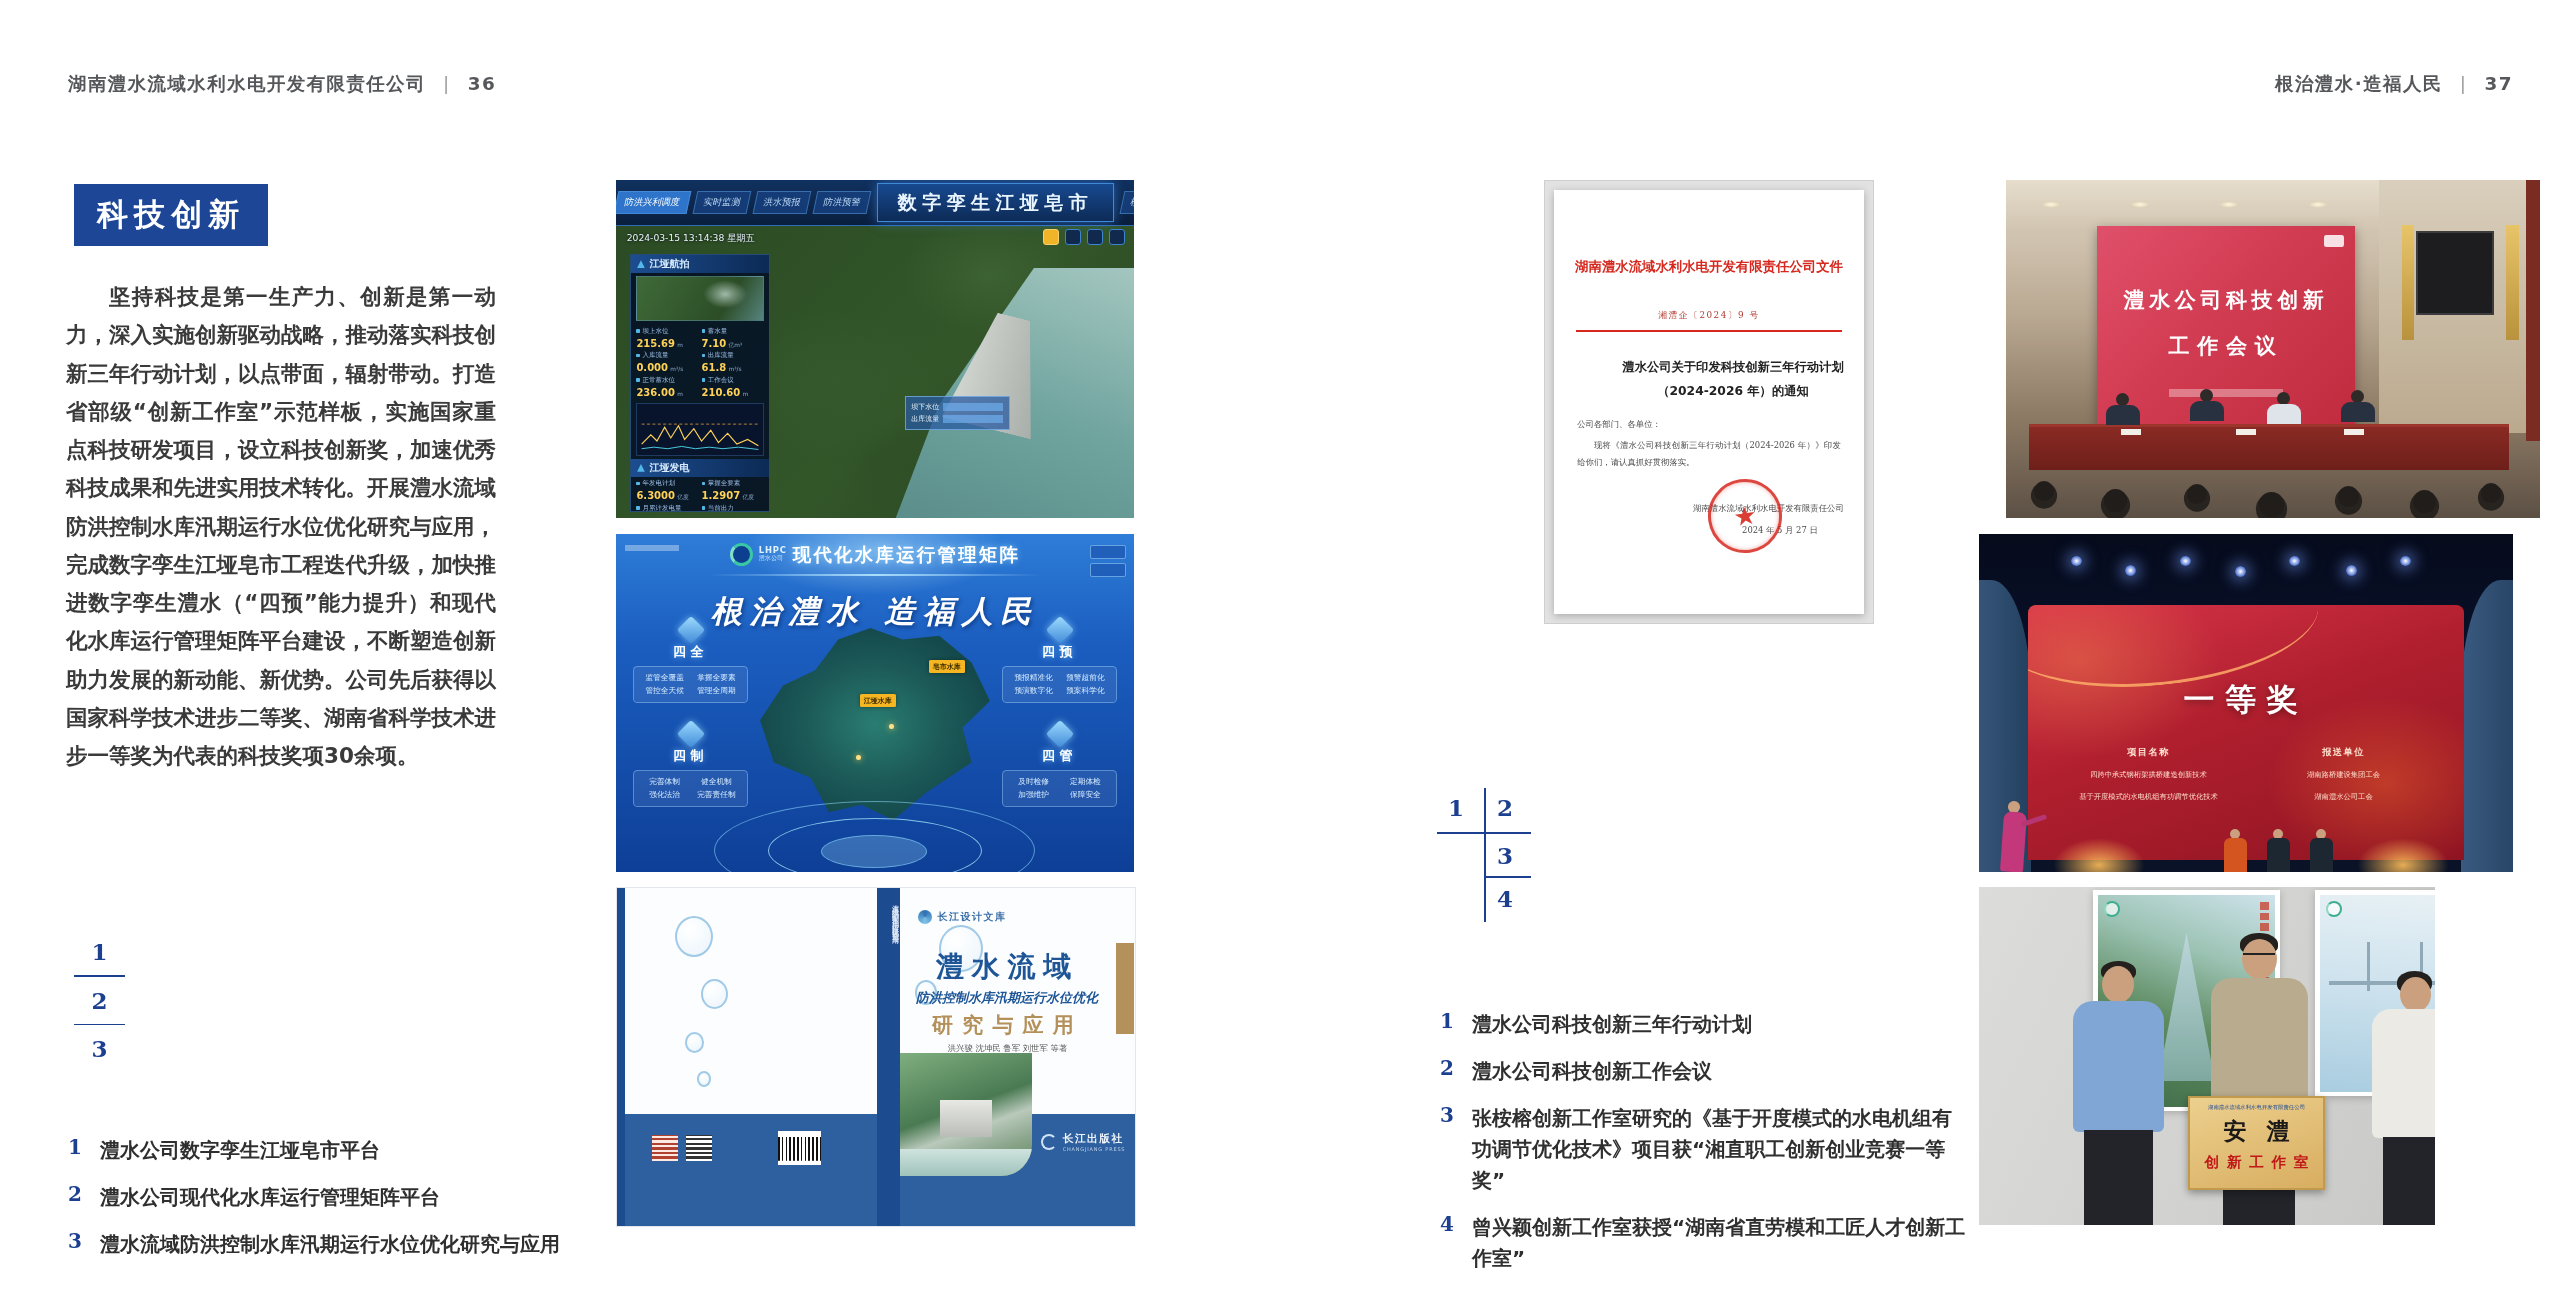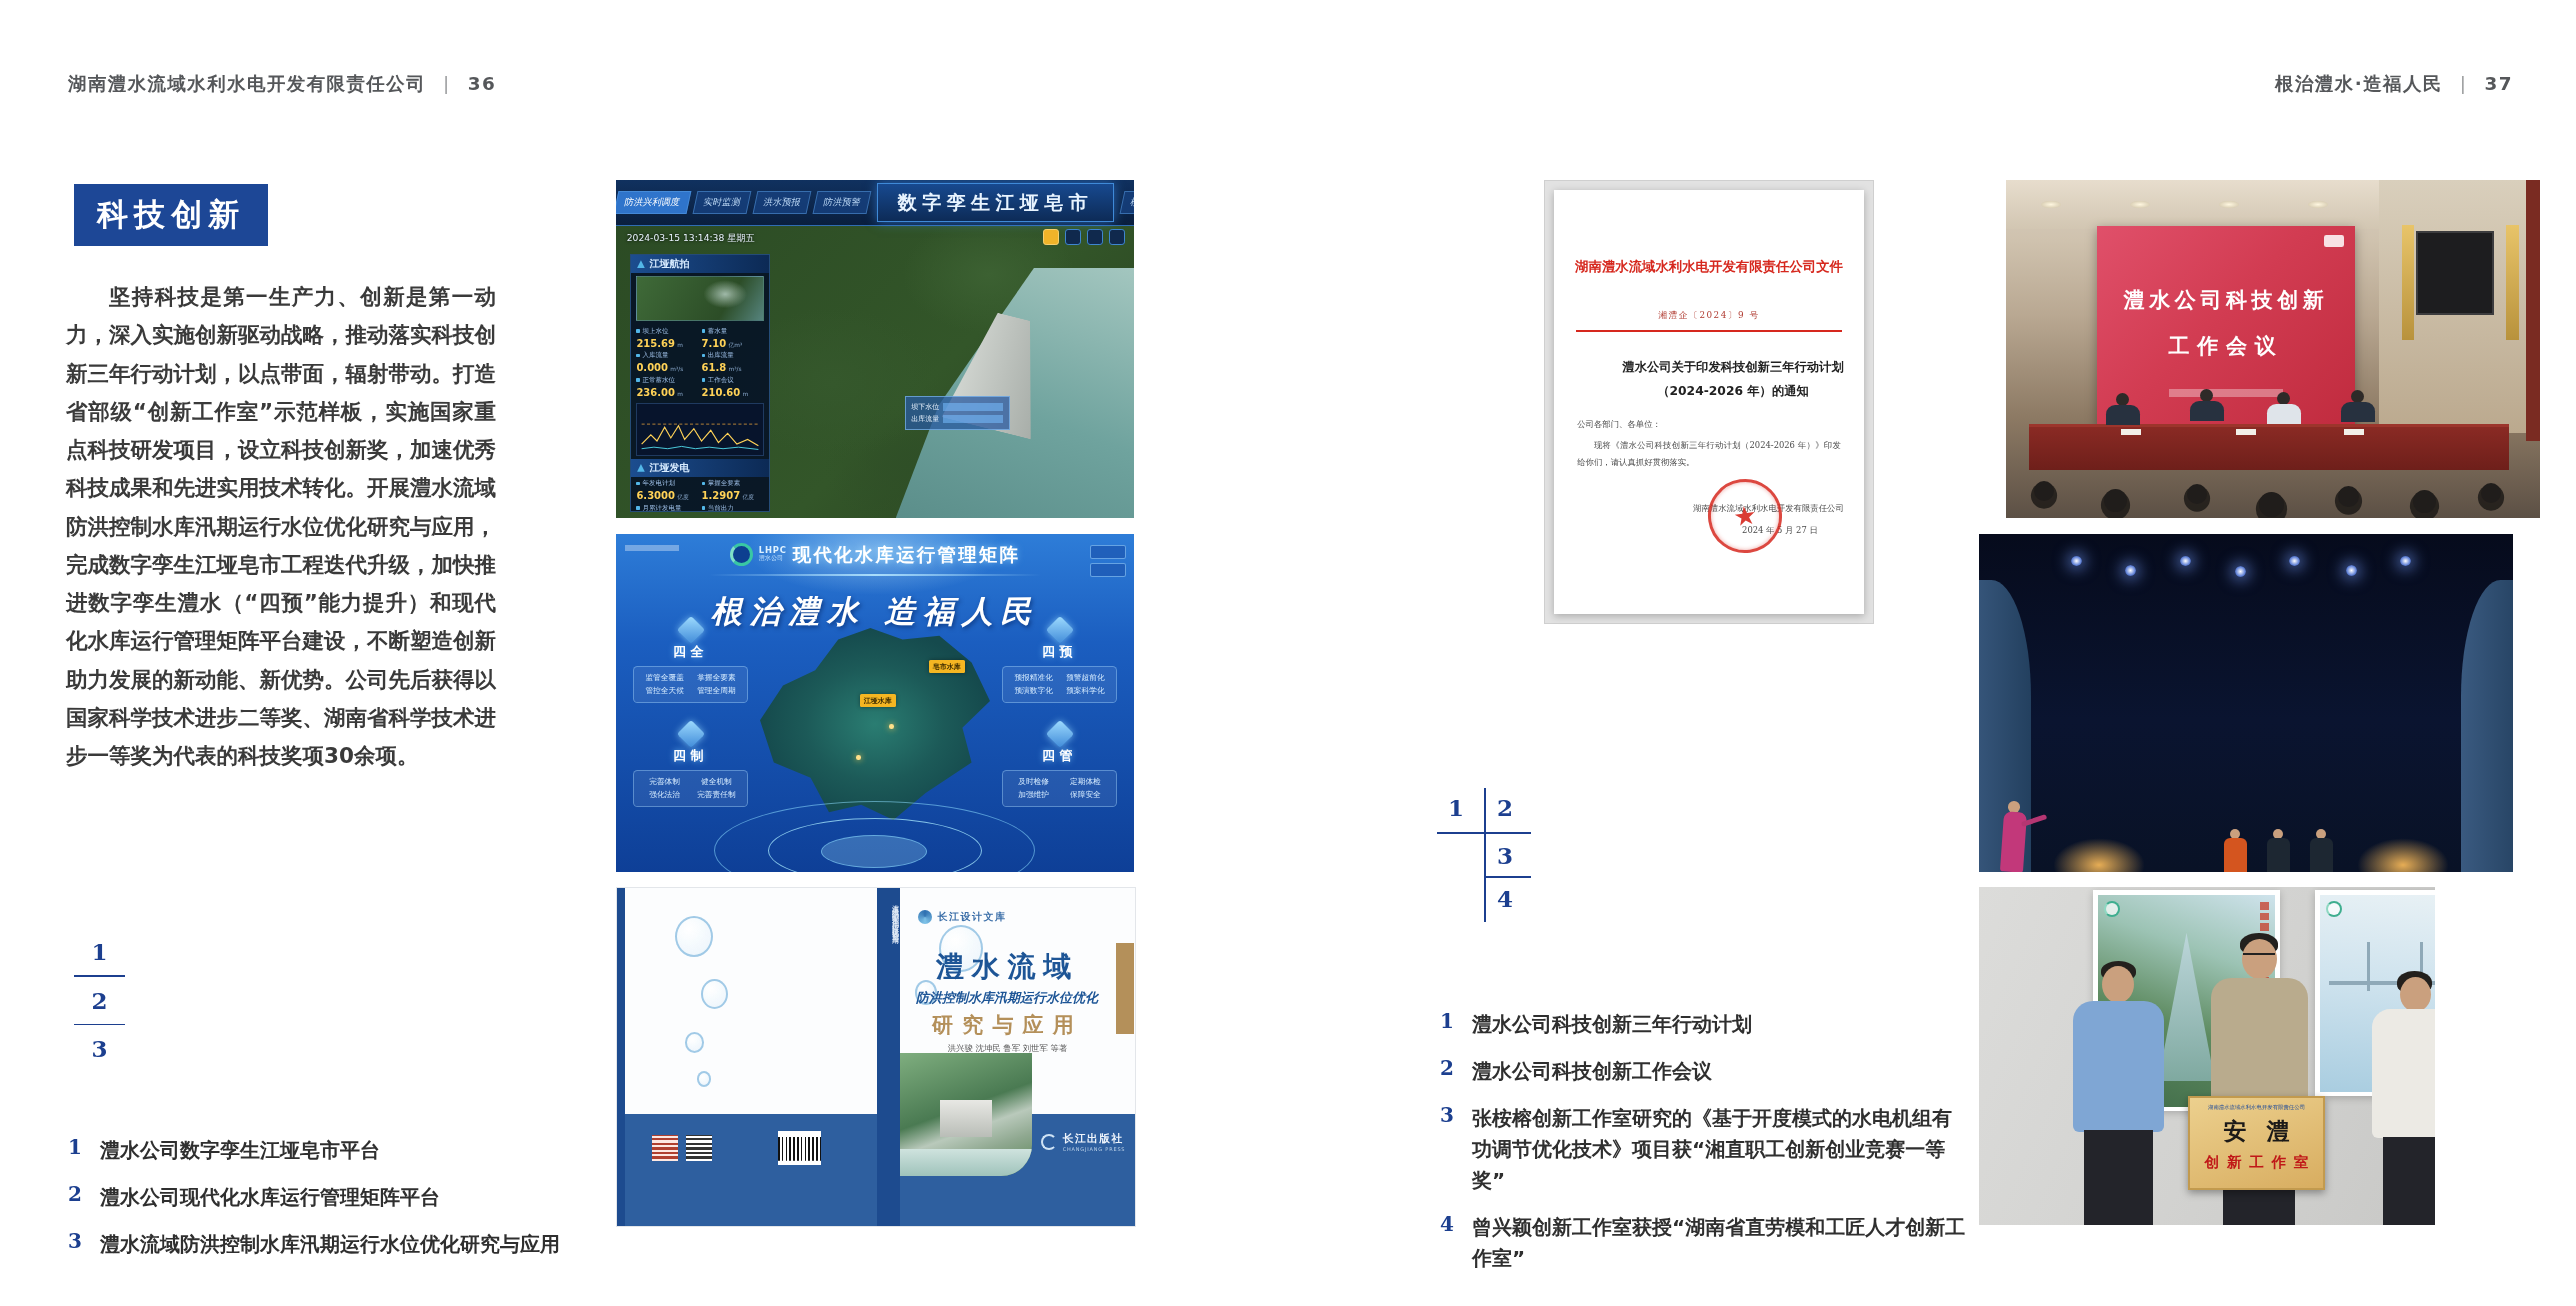--- a/index.html
+++ b/index.html
@@ -571,20 +571,36 @@
   <div class="abs fig award" style="left:1979px;top:534px;width:534px;height:338px;">
     <i class="aw-light" style="left:92px;"></i>
     <i class="aw-light" style="left:146px;top:31px;"></i>
     <i class="aw-light" style="left:201px;"></i>
     <i class="aw-light" style="left:256px;top:32px;"></i>
     <i class="aw-light" style="left:310px;"></i>
     <i class="aw-light" style="left:367px;top:31px;"></i>
     <i class="aw-light" style="left:421px;"></i>
     <div class="aw-pillar left"></div>
     <div class="aw-pillar right"></div>
+    <div class="aw-screen">
+      <div class="aw-swoosh"></div>
+      <div class="aw-headline">一等奖</div>
+      <div class="aw-cols">
+        <div class="aw-col">
+          <div class="aw-colhd">项目名称</div>
+          <div class="aw-row">四跨中承式钢桁架拱桥建造创新技术</div>
+          <div class="aw-row">基于开度模式的水电机组有功调节优化技术</div>
+        </div>
+        <div class="aw-col">
+          <div class="aw-colhd">报送单位</div>
+          <div class="aw-row">湖南路桥建设集团工会</div>
+          <div class="aw-row">湖南澧水公司工会</div>
+        </div>
+      </div>
+    </div>
     <div class="aw-host">
       <i class="head"></i>
       <i class="dress"></i>
       <i class="arm"></i>
     </div>
     <div class="aw-person orange" style="left:243px;">
         <i class="head"></i>
         <i class="torso"></i>
       </div>
     <div class="aw-person" style="left:286px;">

